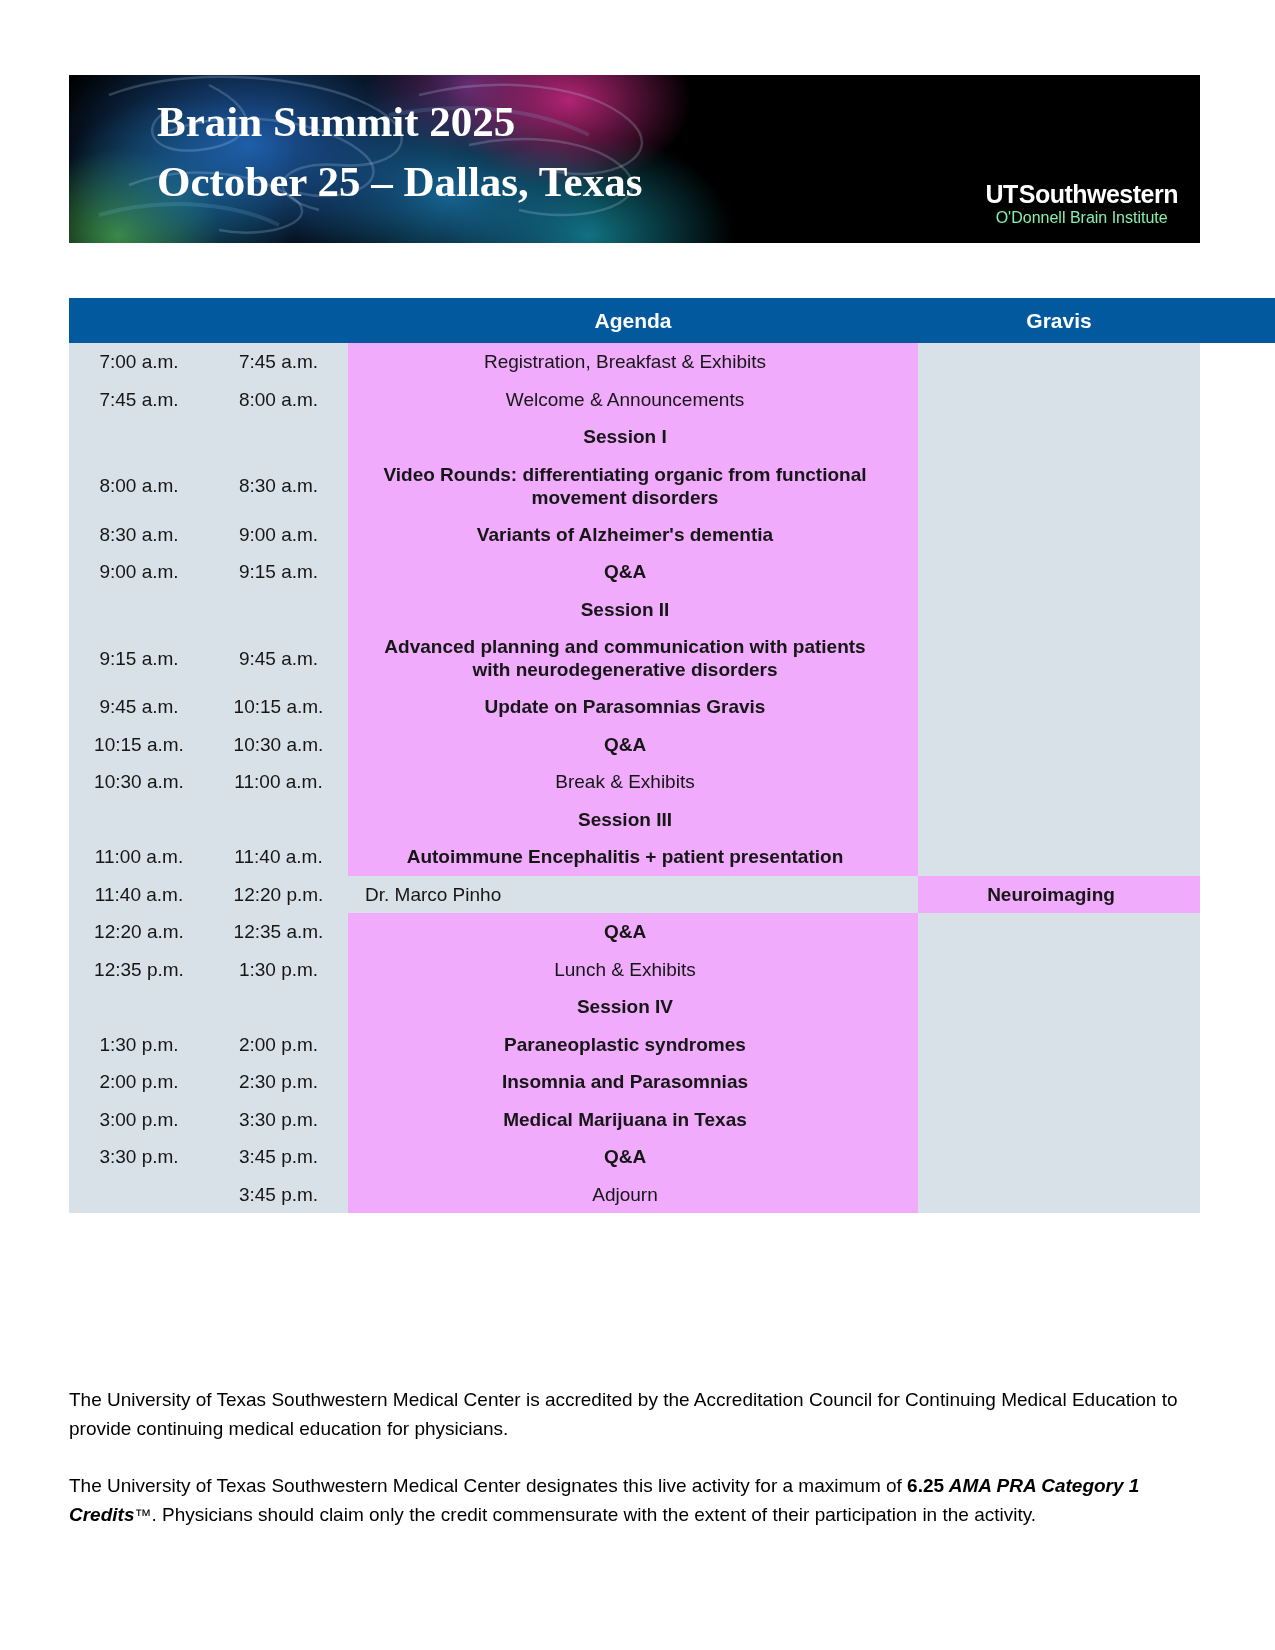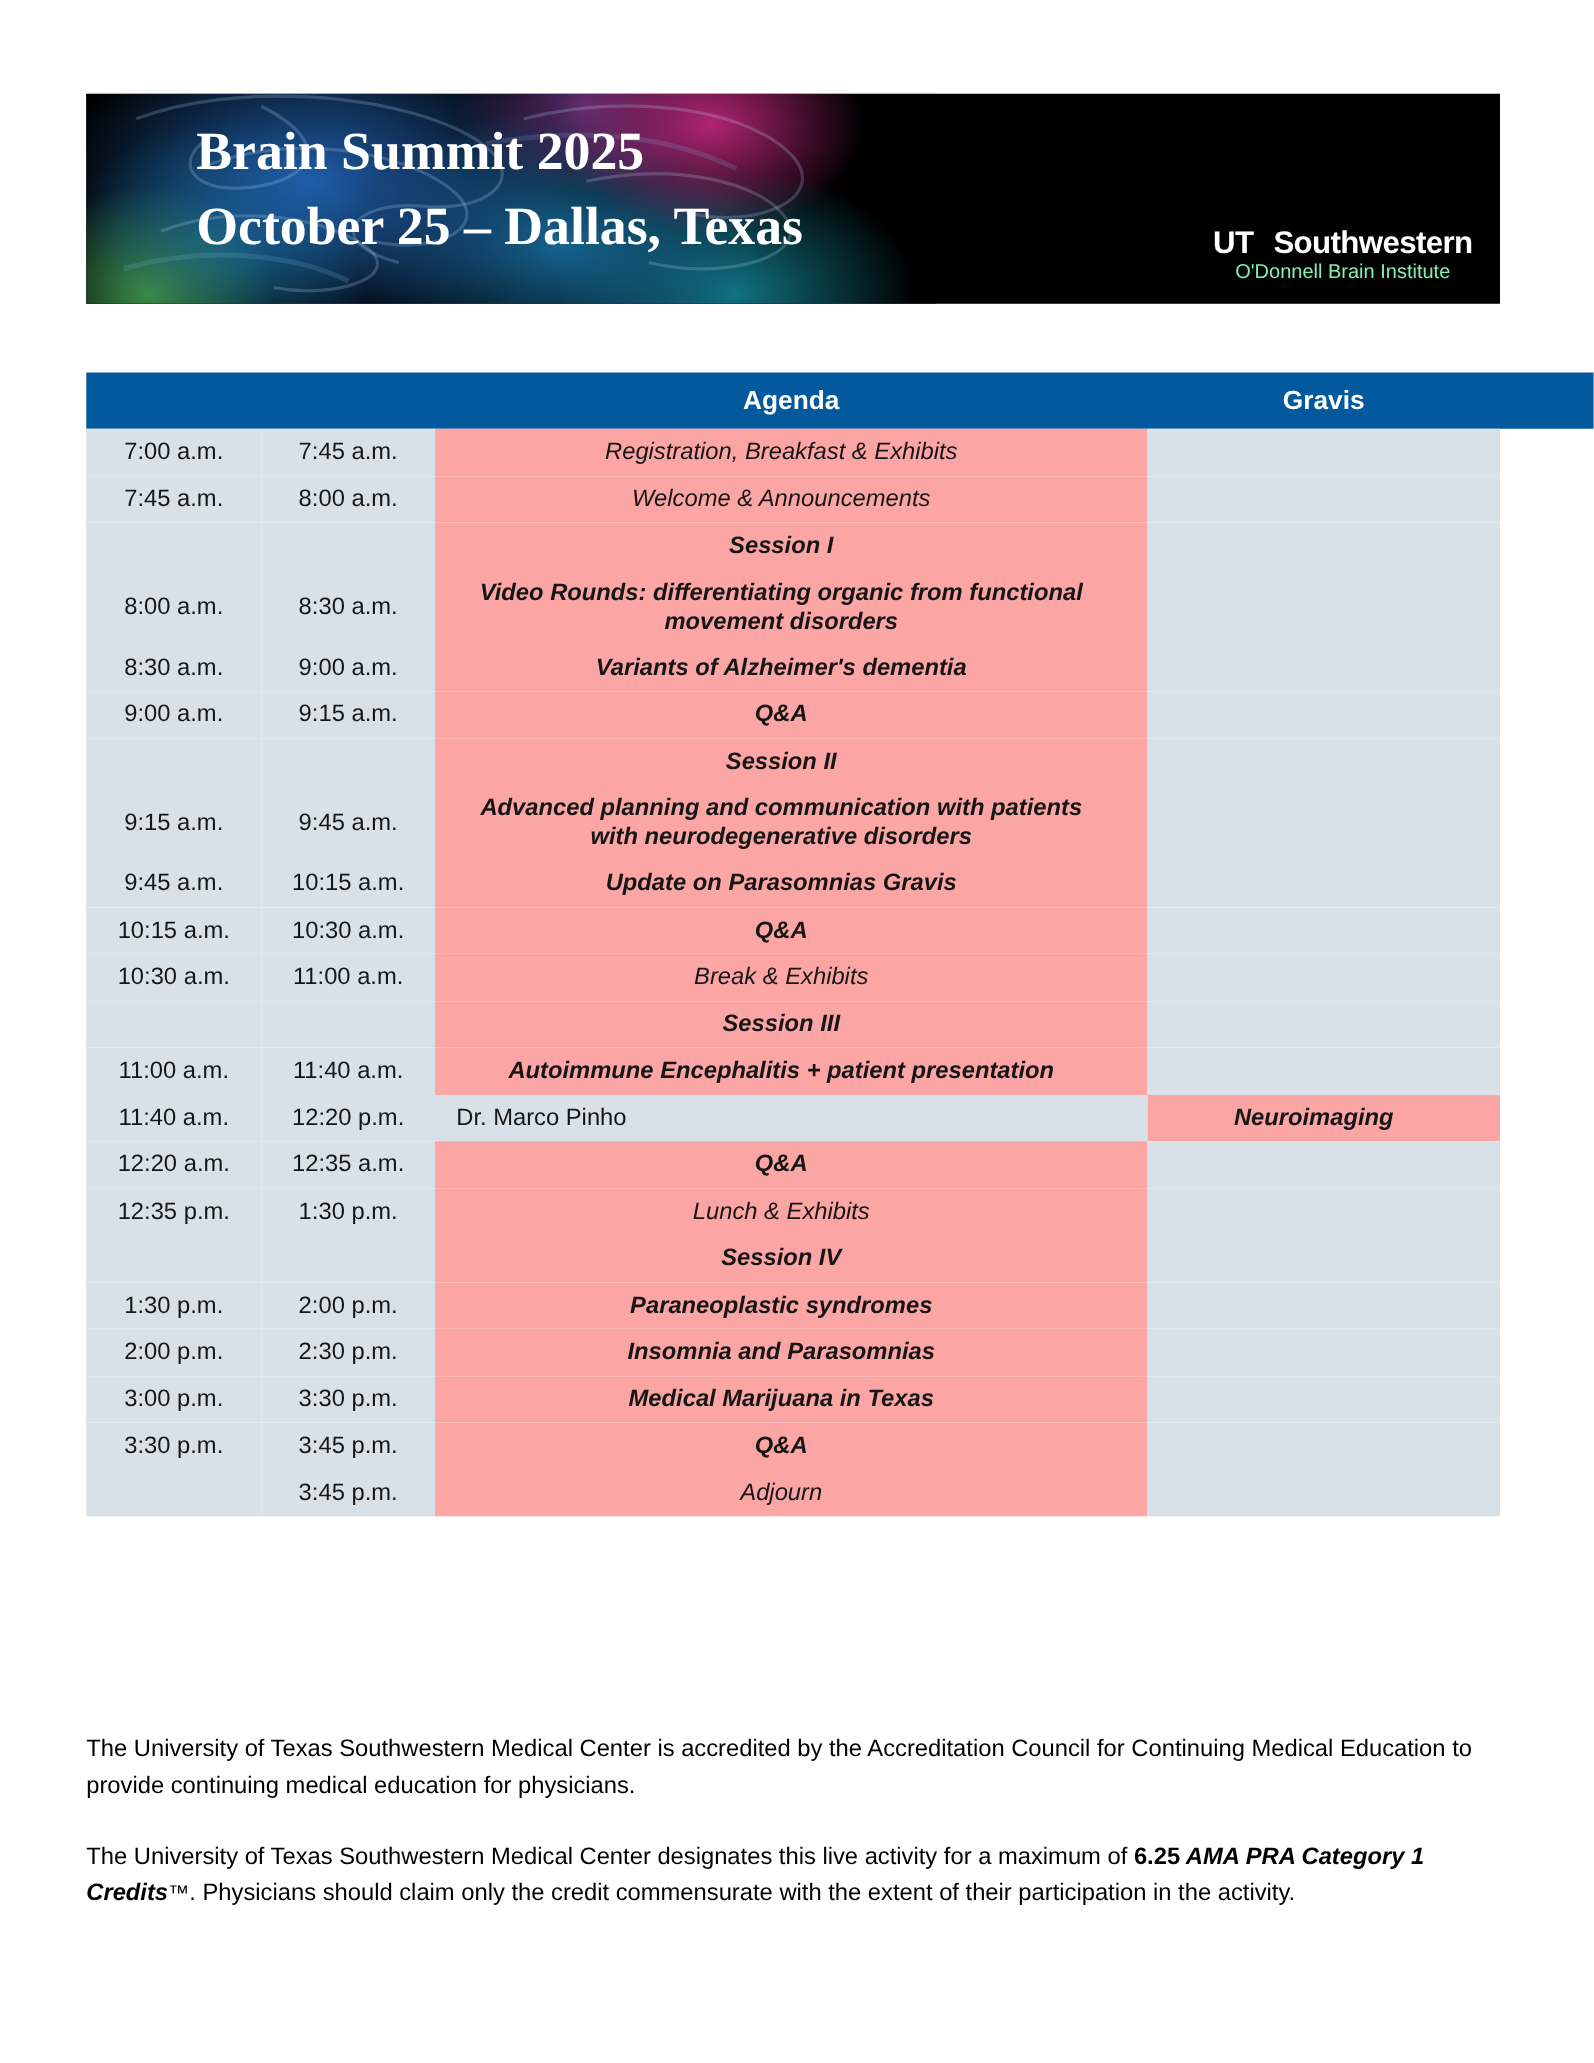--- a/index.html
+++ b/index.html
@@ -50,21 +50,21 @@
     font-family: Liberation Serif, serif;
   }
   .banner-logo {
     position: absolute;
     z-index: 2;
     right: 22px; top: 106px;
     color: #fff;
     text-align: center;
   }
   .logo-primary { font-size: 25px; font-weight: bold; letter-spacing: -0.5px; line-height: 26px; }
-  .logo-primary .ut { margin-right: 16px; }
+  .logo-primary .ut { margin-right: 1px; }
   .logo-secondary { font-size: 16px; font-weight: normal; line-height: 19px; margin-top: 1px; color: #86efac; }
 
   
   .agenda-table {
     position: absolute;
     left: 69px; top: 298px;
     width: 1260px;
   }
   .thead {
     display: grid;
@@ -83,21 +83,21 @@
     min-height: 37.5px;
   }
   .td {
     display: flex; align-items: center; justify-content: center;
     font-size: 19px; color: #161616;
     padding: 7px 0;
     text-align: center;
     line-height: 23px;
   }
   .td-time1, .td-time2 { background: var(--column-light, #D8E1E7); }
-  .td-agenda { background: #fca5a5; padding-left: 16px; padding-right: 32px; font-style: italic; }
+  .td-agenda { background: #f0abfc; padding-left: 16px; padding-right: 32px; }
   .td-agenda.bold { font-weight: bold; }
   .td-speaker {
     background: var(--column-light, #D8E1E7);
     justify-content: flex-start;
     text-align: left;
     padding-left: 17px;
   }
 
   
   .footer {

